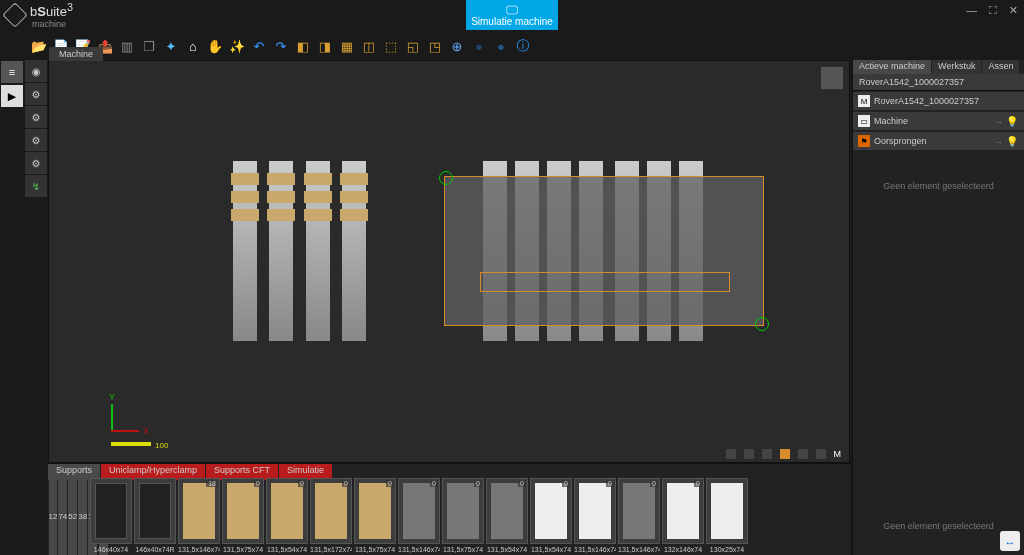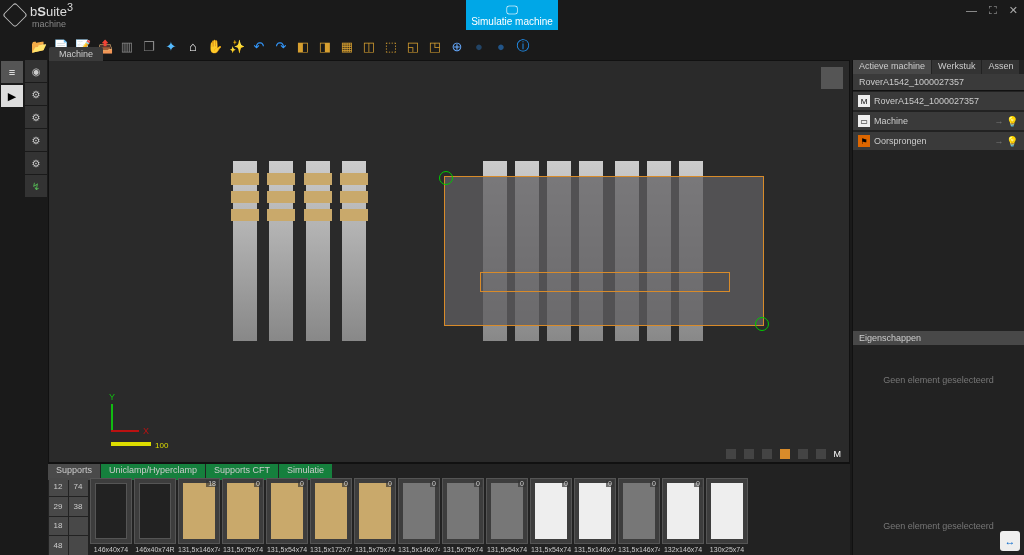--- a/index.html
+++ b/index.html
@@ -69,23 +69,23 @@
   .tree-item .ic.fl { background:#d60; }
   .tree-item .arrow { margin-left:auto; color:#777; margin-right:3px; }
   .tree-item .bulb { color:#fc3; font-size:10px; }
   .props-hd { font-size:9px; background:#484848; padding:2px 6px; margin-top:180px; }
   .no-sel { font-size:9px; color:#777; text-align:center; padding:30px 5px; }
   .no-sel2 { font-size:9px; color:#777; text-align:center; padding:4px; margin-top:auto; margin-bottom:20px; }
   
   
   .bpanel { position:absolute; left:48px; right:174px; bottom:0; height:92px; background:#222; border-top:1px solid #111; }
   .btabs { display:flex; font-size:9px; height:16px; }
-  .btab { padding:1px 8px; background:#15803d; margin-right:1px; cursor:pointer; }
+  .btab { padding:1px 8px; background:#b91c1c; margin-right:1px; cursor:pointer; }
   .btab.on { background:#4a4a4a; }
-  .size-col { position:absolute; left:0; top:13px; bottom:0; width:40px; display:flex; flex-direction:column; }
+  .size-col { position:absolute; left:0; top:13px; bottom:0; width:40px; display:flex; flex-direction:row; }
   .size-cell { flex:1; display:flex; }
   .size-cell div { flex:1; display:flex; align-items:center; justify-content:center; font-size:8px; background:#484848; margin:0.5px; }
   .supports-row { position:absolute; left:42px; top:14px; right:4px; bottom:2px; display:flex; overflow:hidden; gap:2px; }
   .supp { width:42px; display:flex; flex-direction:column; cursor:pointer; position:relative; }
   .supp .thumb { flex:1; background:#3d3d3d; border:1px solid #555; position:relative; }
   .supp .thumb.dark .inner{ position:absolute; inset:4px; background:#222; border:1px solid #555;}
   .supp .thumb.wood .inner{ position:absolute; inset:4px; background:#c9a96b; }
   .supp .thumb.grey .inner{ position:absolute; inset:4px; background:#777; }
   .supp .thumb.white .inner{ position:absolute; inset:4px; background:#eee; }
   .supp .badge { position:absolute; right:1px; top:1px; font-size:7px; background:#333a; padding:0 2px; }
@@ -208,39 +208,38 @@
     <span>Machine</span>
     <span class="arrow">→</span>
     <span class="bulb">💡</span>
   </div>
   <div class="tree-item">
     <span class="ic fl">⚑</span>
     <span>Oorsprongen</span>
     <span class="arrow">→</span>
     <span class="bulb">💡</span>
   </div>
-  <div class="props-hd">Eigenschappen</div>
   <div class="no-sel">Geen element geselecteerd</div>
   <div class="no-sel2">Geen element geselecteerd</div>
 </div>
 
 <div class="bpanel">
   <div class="btabs">
     <div class="btab on">Supports</div>
     <div class="btab">Uniclamp/Hyperclamp</div>
     <div class="btab">Supports CFT</div>
     <div class="btab">Simulatie</div>
   </div>
   <div class="size-col">
     <div class="size-cell">
         <div>12</div>
         <div>74</div>
       </div>
     <div class="size-cell">
-        <div>29</div>
+        <div>52</div>
         <div>38</div>
       </div>
     <div class="size-cell">
         <div>18</div>
         <div></div>
       </div>
     <div class="size-cell">
         <div>48</div>
         <div></div>
       </div>

